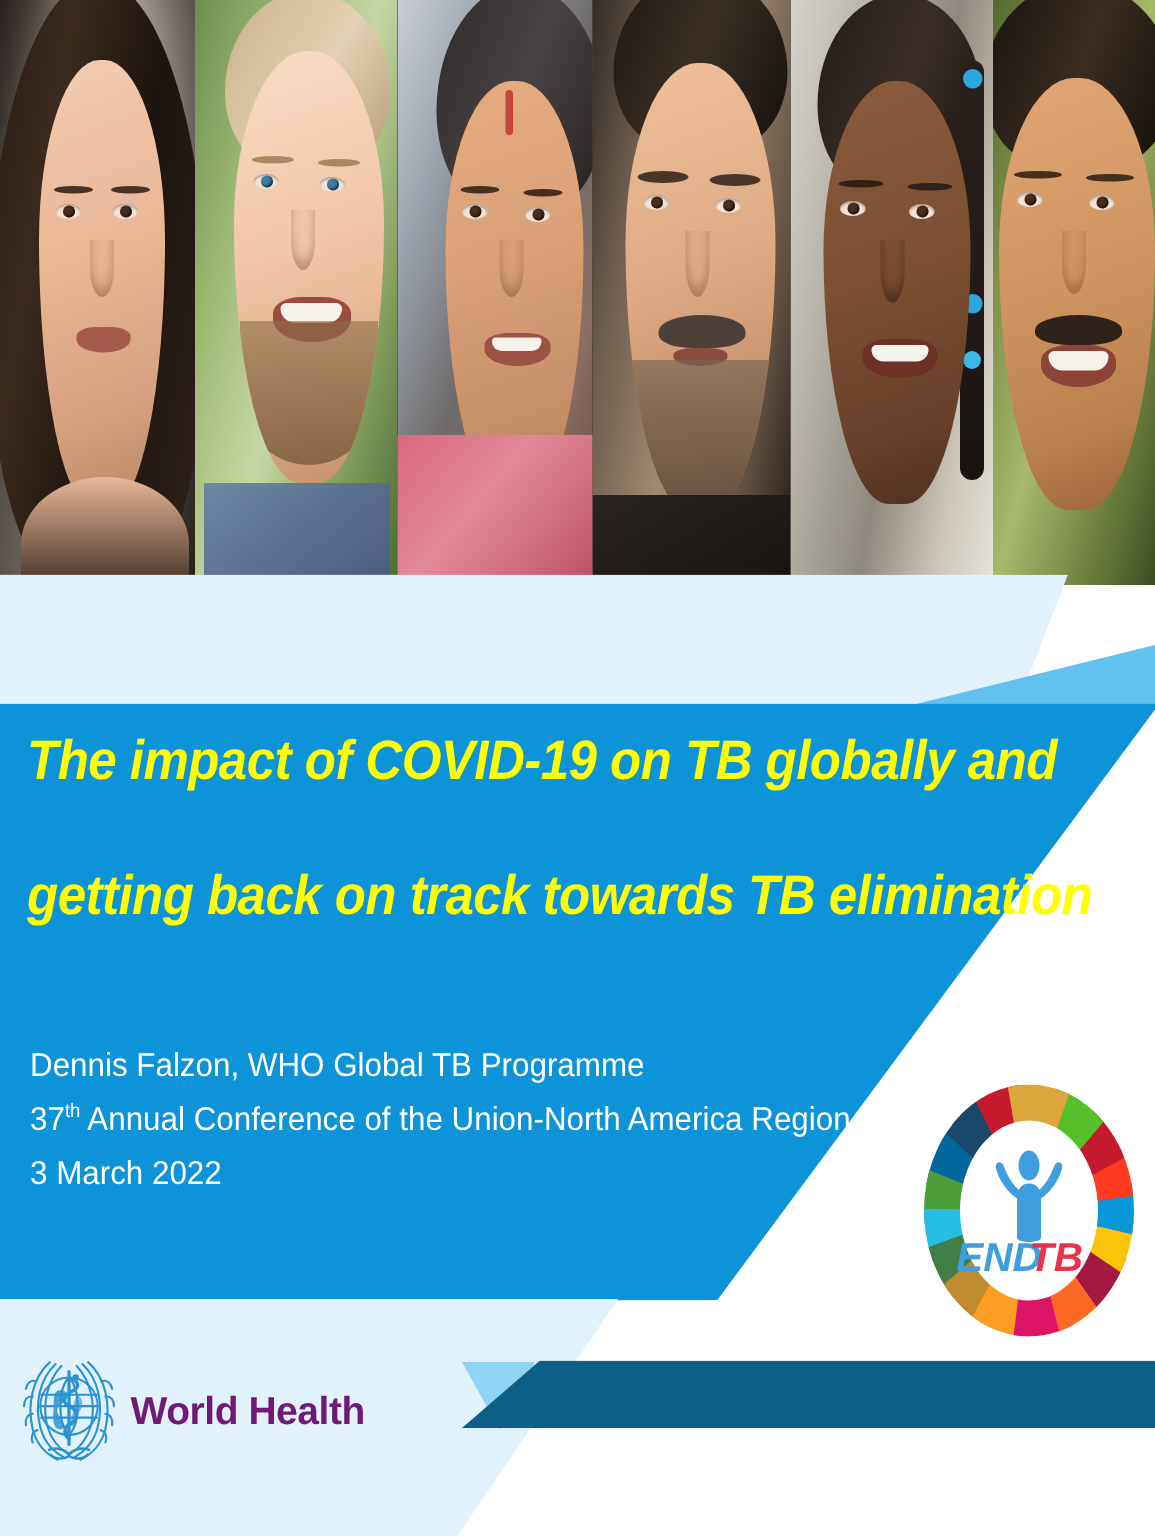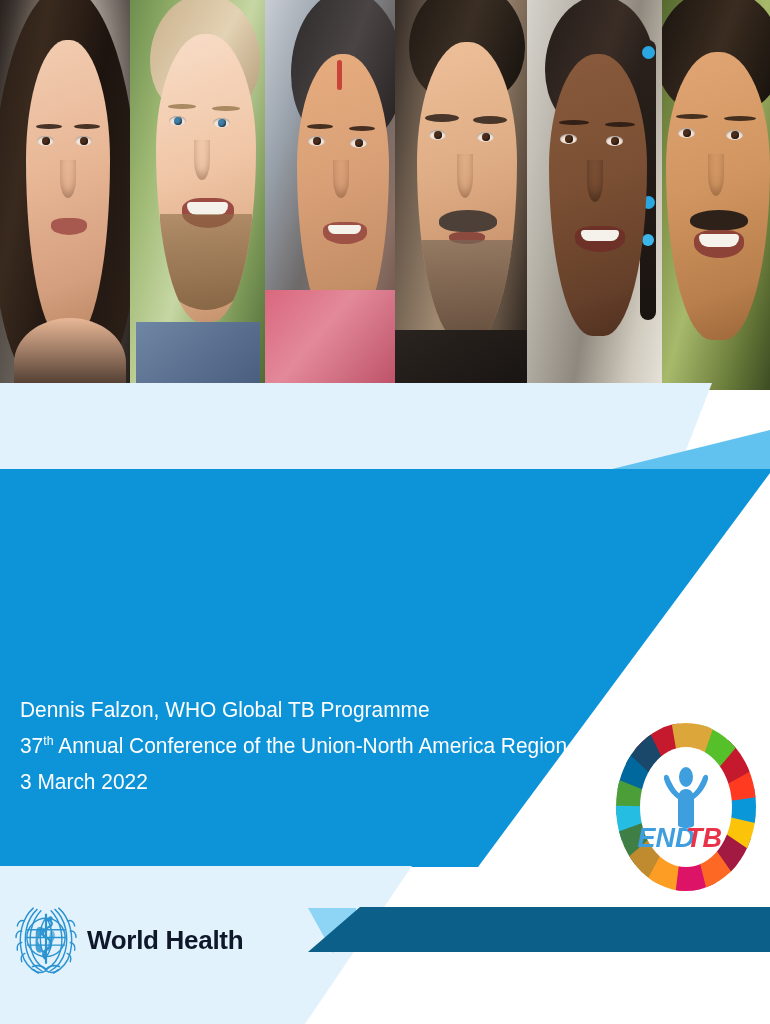--- a/index.html
+++ b/index.html
@@ -236,21 +236,21 @@
     left: 14px;
     top: 903px;
     display: flex;
     align-items: center;
     gap: 9px;
   }
   .who-emblem { width: 64px; height: 74px; display:block; }
   .who-words {
     font-family: "Liberation Sans Narrow", "Liberation Sans", sans-serif;
     font-weight: bold;
-    color: #0f172a;
+    color: #701a75;
     line-height: 1.03;
   }
   .who-words .w1 { font-size: 26px; display:block; letter-spacing:-0.3px; }
   .who-words .w2 { font-size: 26px; display:block; letter-spacing:-0.3px; }
 
   
   .endtb-logo {
     position: absolute;
     left: 612px;
     top: 719px;
@@ -362,20 +362,24 @@
       </div>
     </div>
 
   </div>
 
   <div class="pale-band-top"></div>
   <div class="light-wedge"></div>
 
   <div class="blue-panel"></div>
 
+  <div class="title-block">
+    <div class="title-line">The impact of COVID-19 on TB globally and</div>
+    <div class="title-line">getting back on track towards TB elimination</div>
+  </div>
 
   <div class="subtitle-block">
     <div class="subtitle-line">Dennis Falzon, WHO Global TB Programme</div>
     <div class="subtitle-line"><span>37</span><sup>th</sup><span> Annual Conference of the Union-North America Region</span></div>
     <div class="subtitle-line">3 March 2022</div>
   </div>
 
   <div class="pale-lower"></div>
   <div class="tri-accent"></div>
   <div class="teal-bar"></div>

